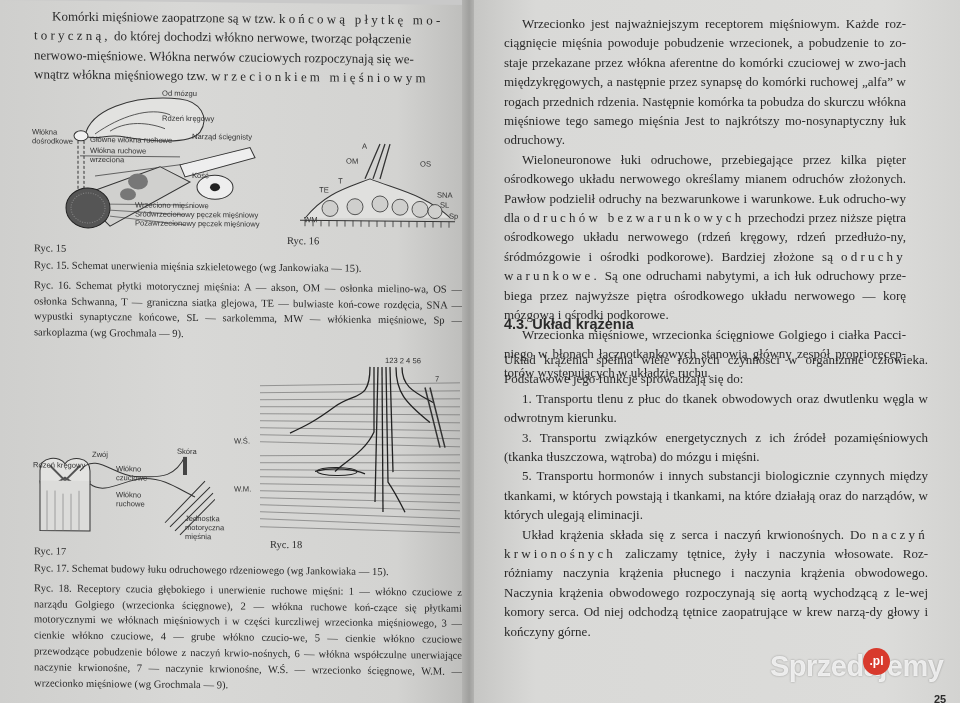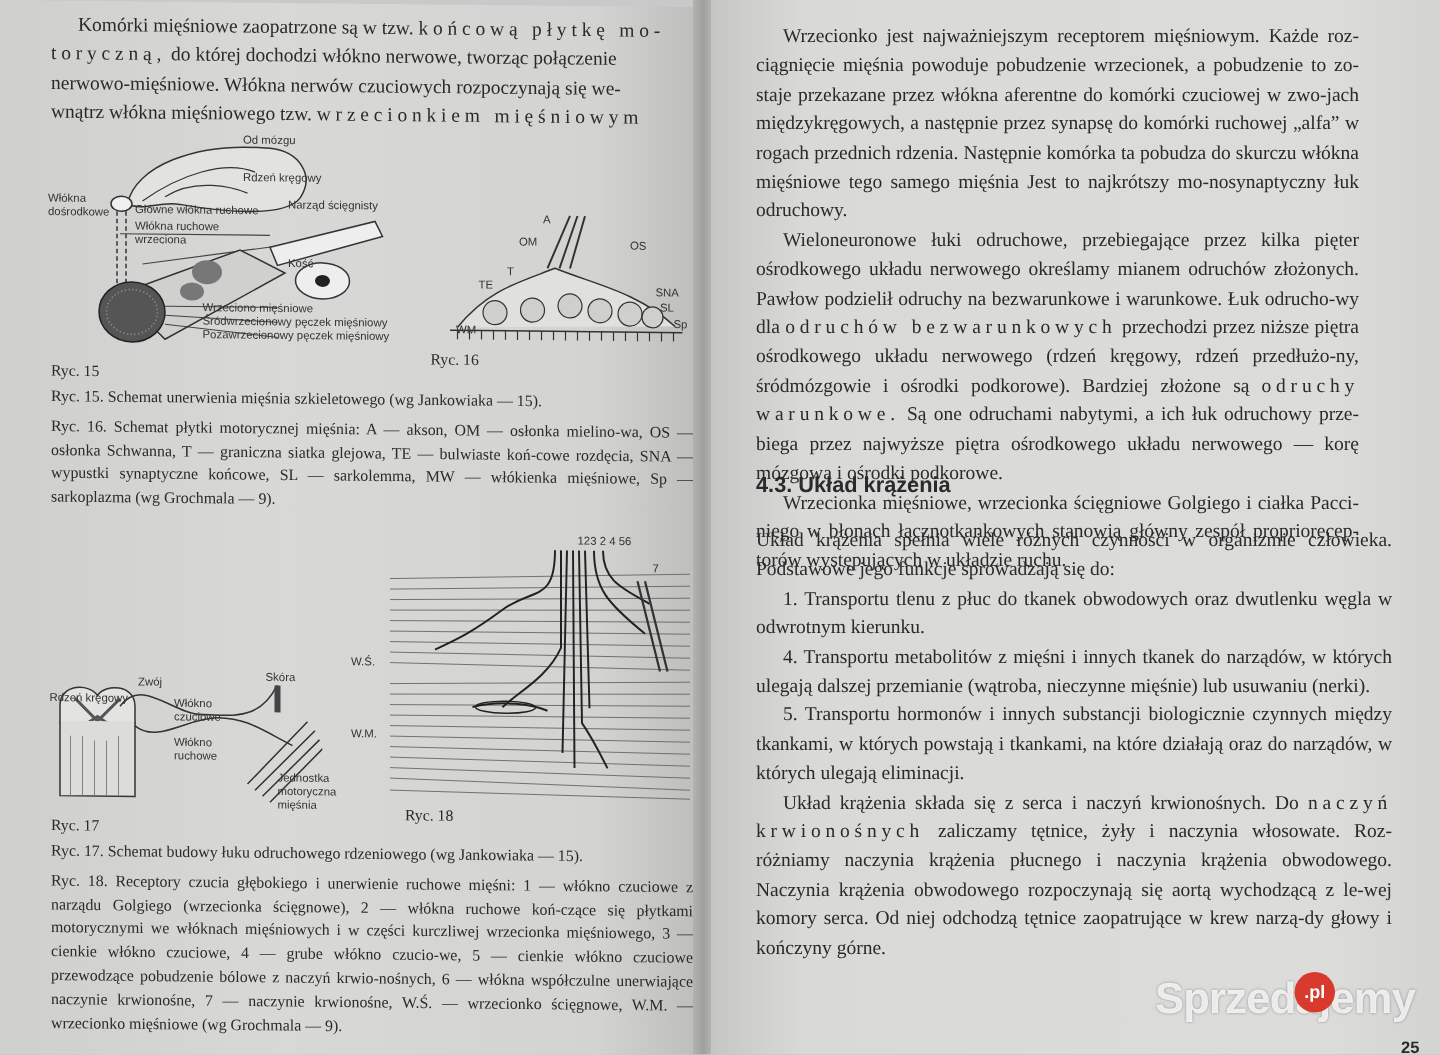--- a/index.html
+++ b/index.html
@@ -183,21 +183,21 @@
       <span>Wieloneuronowe łuki odruchowe, przebiegające przez kilka pięter ośrodkowego układu nerwowego określamy mianem odruchów złożonych. Pawłow podzielił odruchy na bezwarunkowe i warunkowe. Łuk odrucho-wy dla </span><span class="spaced">odruchów bezwarunkowych</span><span> przechodzi przez niższe piętra ośrodkowego układu nerwowego (rdzeń kręgowy, rdzeń przedłużo-ny, śródmózgowie i ośrodki podkorowe). Bardziej złożone są </span><span class="spaced">odruchy warunkowe.</span><span> Są one odruchami nabytymi, a ich łuk odruchowy prze-biega przez najwyższe piętra ośrodkowego układu nerwowego — korę mózgową i ośrodki podkorowe.</span>
     </p>
     <p class="indent">Wrzecionka mięśniowe, wrzecionka ścięgniowe Golgiego i ciałka Pacci-niego w błonach łącznotkankowych stanowią główny zespół propriorecep-torów występujących w układzie ruchu.</p>
   </div>
 
   <div class="heading" style="position:absolute;left:30px;top:316px;">4.3. Układ krążenia</div>
 
   <div style="position:absolute;left:30px;top:350px;width:424px;" class="txt">
     <p>Układ krążenia spełnia wiele różnych czynności w organizmie człowieka. Podstawowe jego funkcje sprowadzają się do:</p>
     <p class="indent">1. Transportu tlenu z płuc do tkanek obwodowych oraz dwutlenku węgla w odwrotnym kierunku.</p>
-    <p class="indent">4. Transportu metabolitów z mięśni i innych tkanek do narządów, w których ulegają dalszej przemianie (wątroba, nieczynne mięśnie) lub usuwaniu (nerki).</p>
+    <p class="indent">3. Transportu związków energetycznych z ich źródeł pozamięśniowych (tkanka tłuszczowa, wątroba) do mózgu i mięśni.</p>
     <p class="indent">5. Transportu hormonów i innych substancji biologicznie czynnych między tkankami, w których powstają i tkankami, na które działają oraz do narządów, w których ulegają eliminacji.</p>
     <p class="indent">
       <span>Układ krążenia składa się z serca i naczyń krwionośnych. Do </span><span class="spaced">naczyń krwionośnych</span><span> zaliczamy tętnice, żyły i naczynia włosowate. Roz-różniamy naczynia krążenia płucnego i naczynia krążenia obwodowego. Naczynia krążenia obwodowego rozpoczynają się aortą wychodzącą z le-wej komory serca. Od niej odchodzą tętnice zaopatrujące w krew narzą-dy głowy i kończyny górne.</span>
     </p>
 
   </div>
 
   <span class="pagenum" style="left:460px;top:693px;">25</span>
   <div class="edge-right"></div>
 </div>

